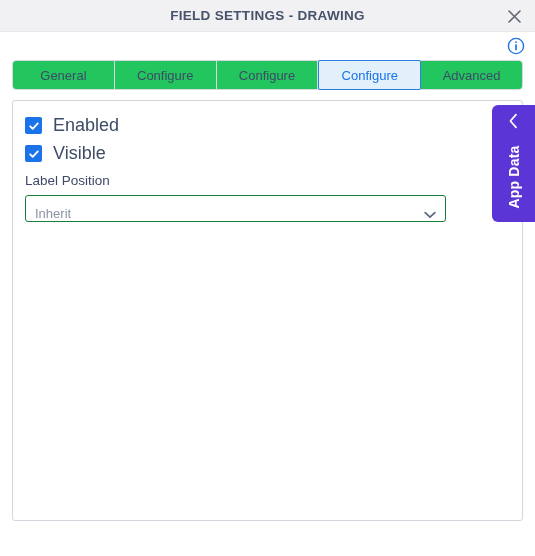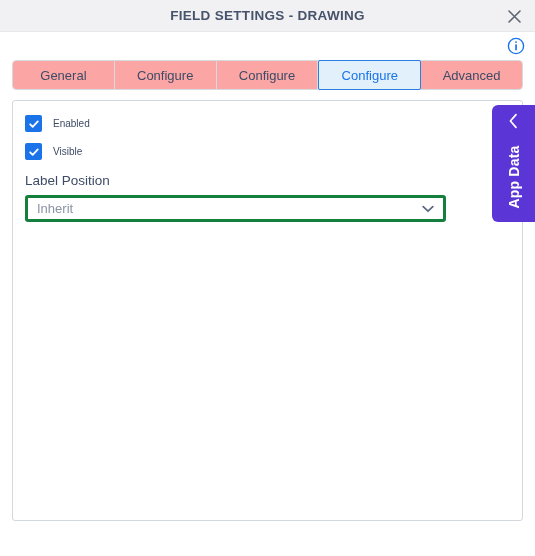--- a/index.html
+++ b/index.html
@@ -86,21 +86,21 @@
     background: #ffffff;
     overflow: visible;
   }
   .tab {
     flex: 1 1 0;
     display: flex;
     align-items: center;
     justify-content: center;
     font-size: 13px;
     color: #3d4b66;
-    background: #fca5a5;
+    background: #22c55e;
     border-right: 1px solid #d6d9de;
     cursor: pointer;
     box-sizing: border-box;
     user-select: none;
     position: relative;
   }
   .tab:first-child { border-radius: 3px 0 0 3px; }
   .tab:last-child { border-right: none; border-radius: 0 3px 3px 0; }
   .tab.active {
     background: #e2f0fc;
@@ -140,21 +140,21 @@
     background: #1a73e8;
     display: inline-flex;
     align-items: center;
     justify-content: center;
     cursor: pointer;
     flex: none;
   }
   .checkbox svg { display: block; }
   .check-label {
     margin-left: 11px;
-    font-size: 10px;
+    font-size: 18px;
     color: #3d4b66;
     user-select: none;
   }
 
   .label-position-label {
     position: absolute;
     left: 12px;
     top: 72px;
     font-size: 13.5px;
     color: #3d4b66;
@@ -165,25 +165,25 @@
     position: absolute;
     left: 12px;
     top: 94px;
     width: 421px;
     height: 27px;
   }
   .select-box {
     width: 100%;
     height: 100%;
     box-sizing: border-box;
-    border: 3px solid #15803d;
+    border: 1px solid #15803d;
     border-radius: 3px;
     background: #ffffff;
     display: flex;
-    align-items: center;
+    align-items: flex-end;
     padding: 0 9px;
     cursor: pointer;
     position: relative;
   }
   .select-value {
     font-size: 13px;
     color: #8b93a3;
     flex: 1 1 auto;
     user-select: none;
   }

